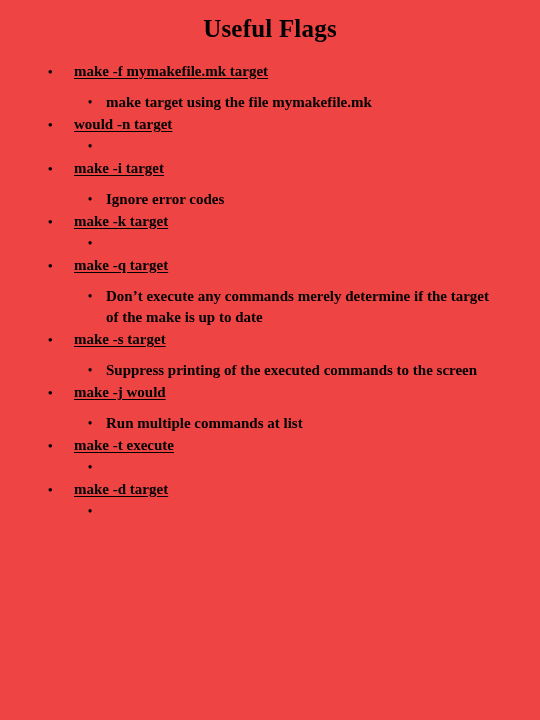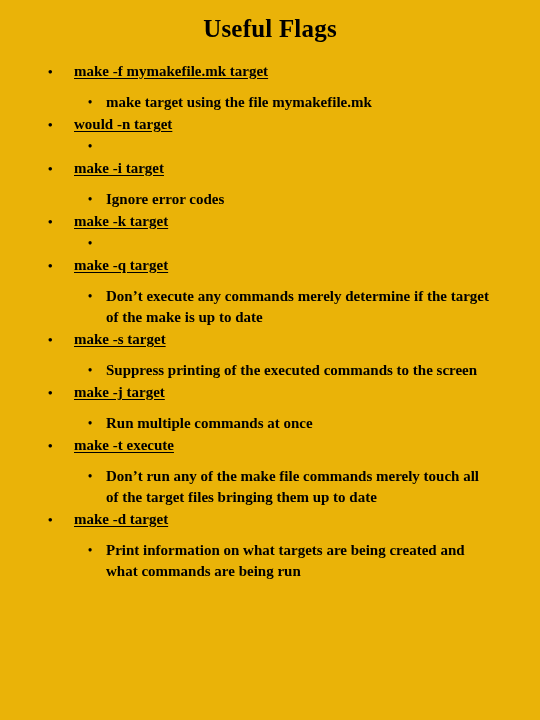--- a/index.html
+++ b/index.html
@@ -13,21 +13,21 @@
     height: 720px;
     overflow: hidden;
     font-family: "Liberation Serif", "DejaVu Serif", serif;
     color: #000000;
     -webkit-font-smoothing: none;
   }
   .slide {
     position: relative;
     width: 540px;
     height: 720px;
-    background: #eab308;
+    background: #ef4444;
     box-sizing: border-box;
     font-family: Liberation Serif, serif;
   }
   .slide-title {
     position: absolute;
     top: 14px;
     left: 0;
     width: 540px;
     text-align: center;
     font-size: 25px;
@@ -162,44 +162,42 @@
       </div>
       <div class="lvl2">
         <span class="bullet">•</span>
         <span class="lvl2-text">Suppress printing of the executed commands to the screen</span>
       </div>
     </div>
 
     <div class="flag-block">
       <div class="lvl1">
         <span class="bullet">•</span>
-        <span class="lvl1-text">make -j target</span>
-      </div>
-      <div class="lvl2">
-        <span class="bullet">•</span>
-        <span class="lvl2-text">Run multiple commands at once</span>
+        <span class="lvl1-text">make -j would</span>
+      </div>
+      <div class="lvl2">
+        <span class="bullet">•</span>
+        <span class="lvl2-text">Run multiple commands at list</span>
       </div>
     </div>
 
     <div class="flag-block">
       <div class="lvl1">
         <span class="bullet">•</span>
         <span class="lvl1-text">make -t execute</span>
       </div>
       <div class="lvl2">
         <span class="bullet">•</span>
-        <span class="lvl2-text">Don’t run any of the make file commands merely touch all of the target files bringing them up to date</span>
       </div>
     </div>
 
     <div class="flag-block">
       <div class="lvl1">
         <span class="bullet">•</span>
         <span class="lvl1-text">make -d target</span>
       </div>
       <div class="lvl2">
         <span class="bullet">•</span>
-        <span class="lvl2-text">Print information on what targets are being created and what commands are being run</span>
       </div>
     </div>
 
   </div>
 </div>
 
 </body></html>

